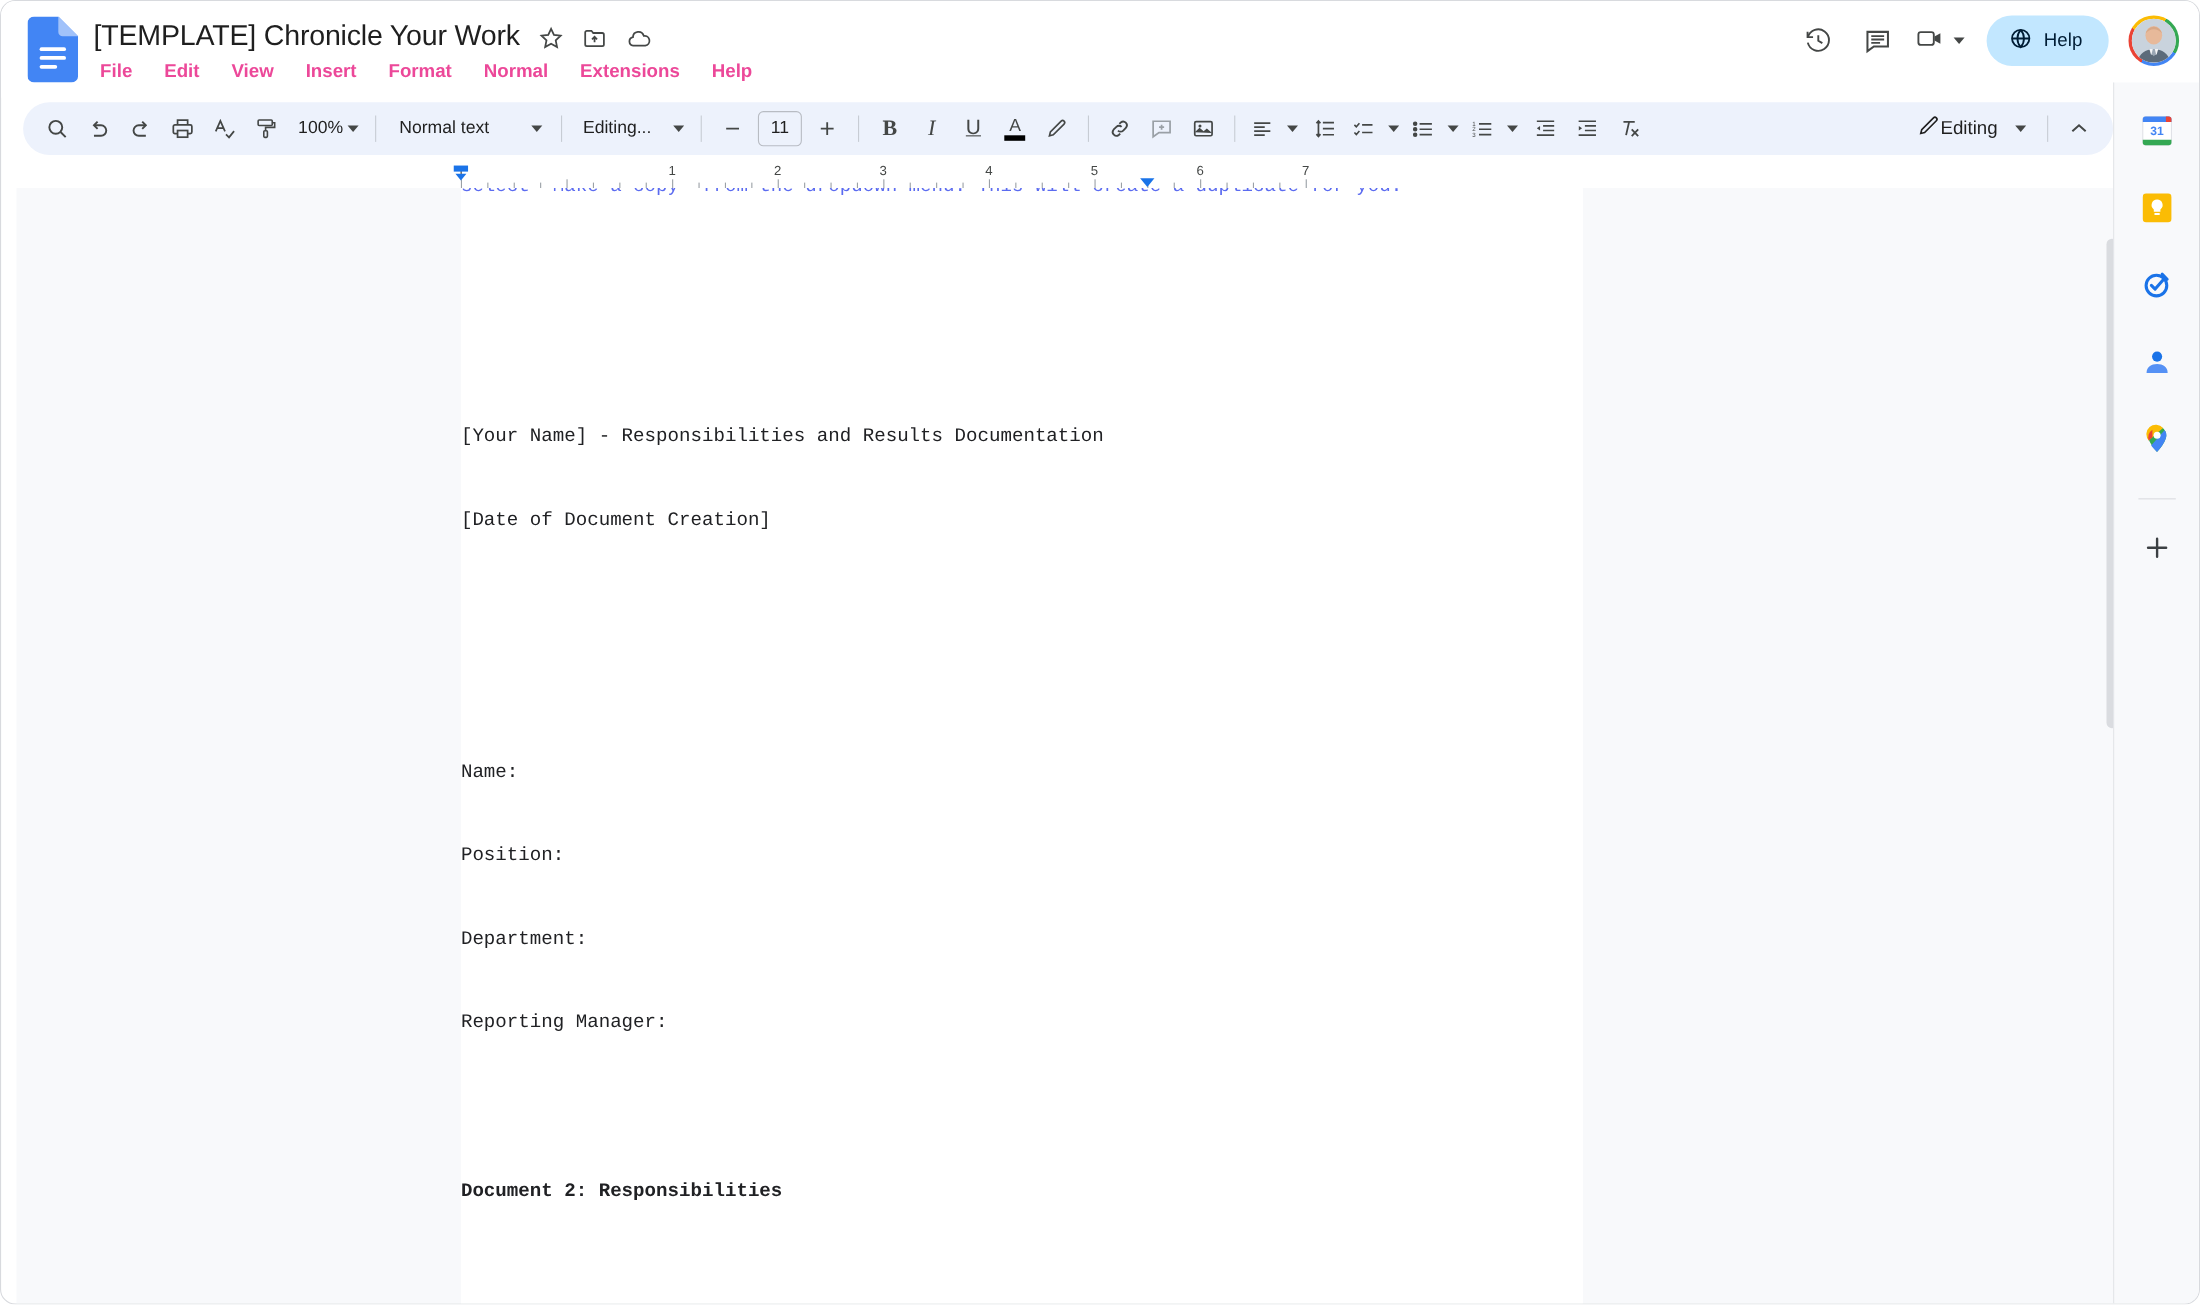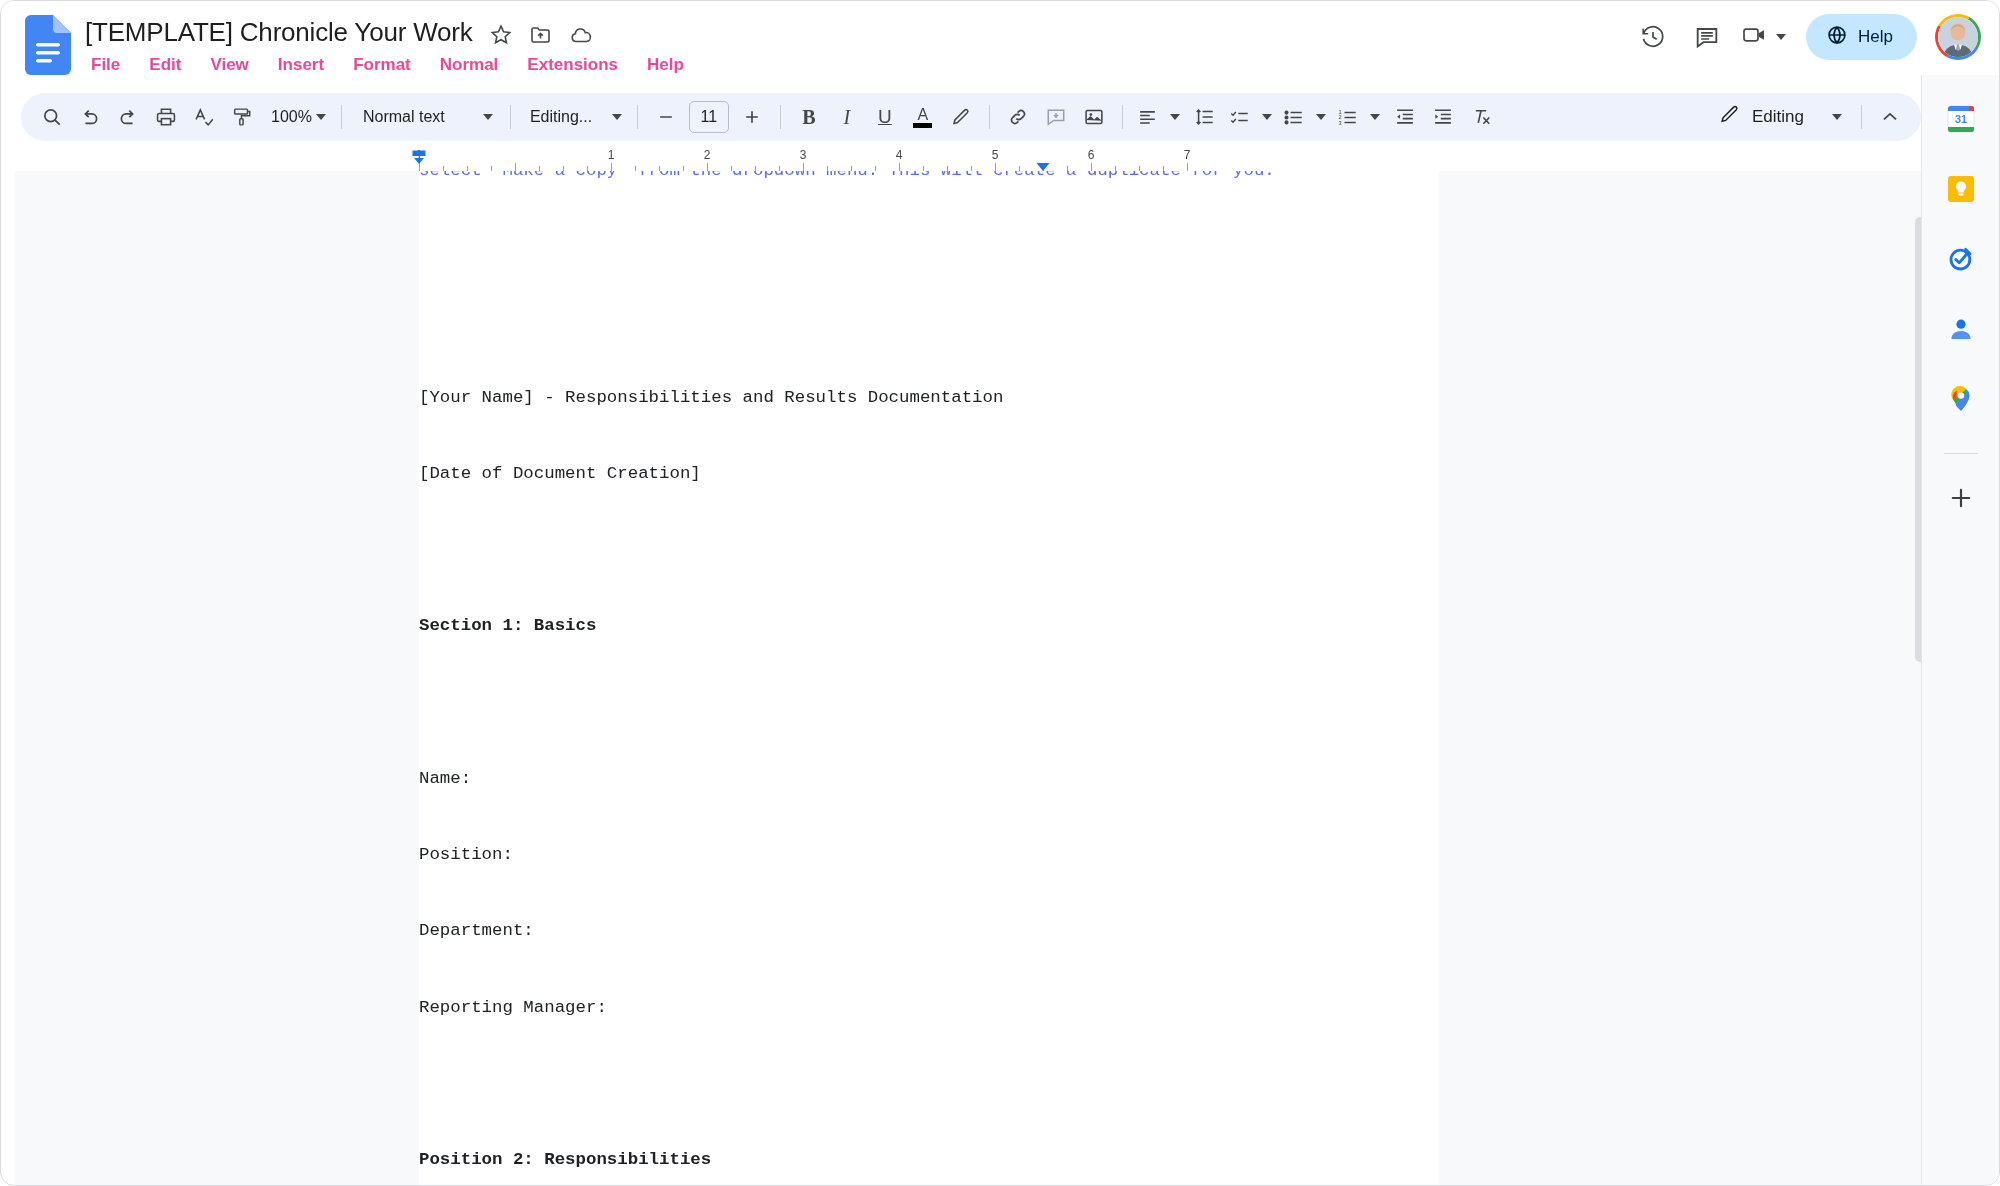--- a/index.html
+++ b/index.html
@@ -134,21 +134,21 @@
   .tb-split { display: flex; align-items: center; }
   .tb-split .tb { min-width: 32px; }
   .tb-split .mini-caret {
     width: 22px; height: 38px; display: flex; align-items: center; justify-content: center;
     border-radius: 6px; cursor: pointer;
   }
   .toolbar-right {
     margin-left: auto; display: flex; align-items: center;
   }
   .mode-btn {
-    display: flex; align-items: center; gap: 12px;
+    display: flex; align-items: center; 
     height: 38px; padding: 0 10px 0 12px; border-radius: 6px;
     font-size: 17px; color: #1f1f1f; cursor: pointer;
   }
 
   
   .ruler {
     position: absolute; top: 148px; left: 14px; right: 120px; height: 22px;
     background: #ffffff; overflow: hidden;
   }
   .ruler-inner { position: absolute; inset: 0; }
@@ -577,28 +577,27 @@
   <div class="canvas">
     <div class="page">
       <div class="page-body doc-text">
 
         <div class="ln clipped">select "Make a copy" from the dropdown menu. This will create a duplicate for you.</div>
 
         <div style="height:36px"></div>
         <div class="ln">[Your Name] - Responsibilities and Results Documentation</div>
         <div class="ln">[Date of Document Creation]</div>
         <div class="spacer"></div>
-        <div class="ln bold">Section 1: Basics</div>
         <div class="spacer"></div>
         <div class="ln">Name:</div>
         <div class="ln">Position:</div>
         <div class="ln">Department:</div>
         <div class="ln">Reporting Manager:</div>
         <div class="spacer"></div>
-        <div class="ln bold">Position 2: Responsibilities</div>
+        <div class="ln bold">Document 2: Responsibilities</div>
         
         
         
         
         
         
         
         
         
         

